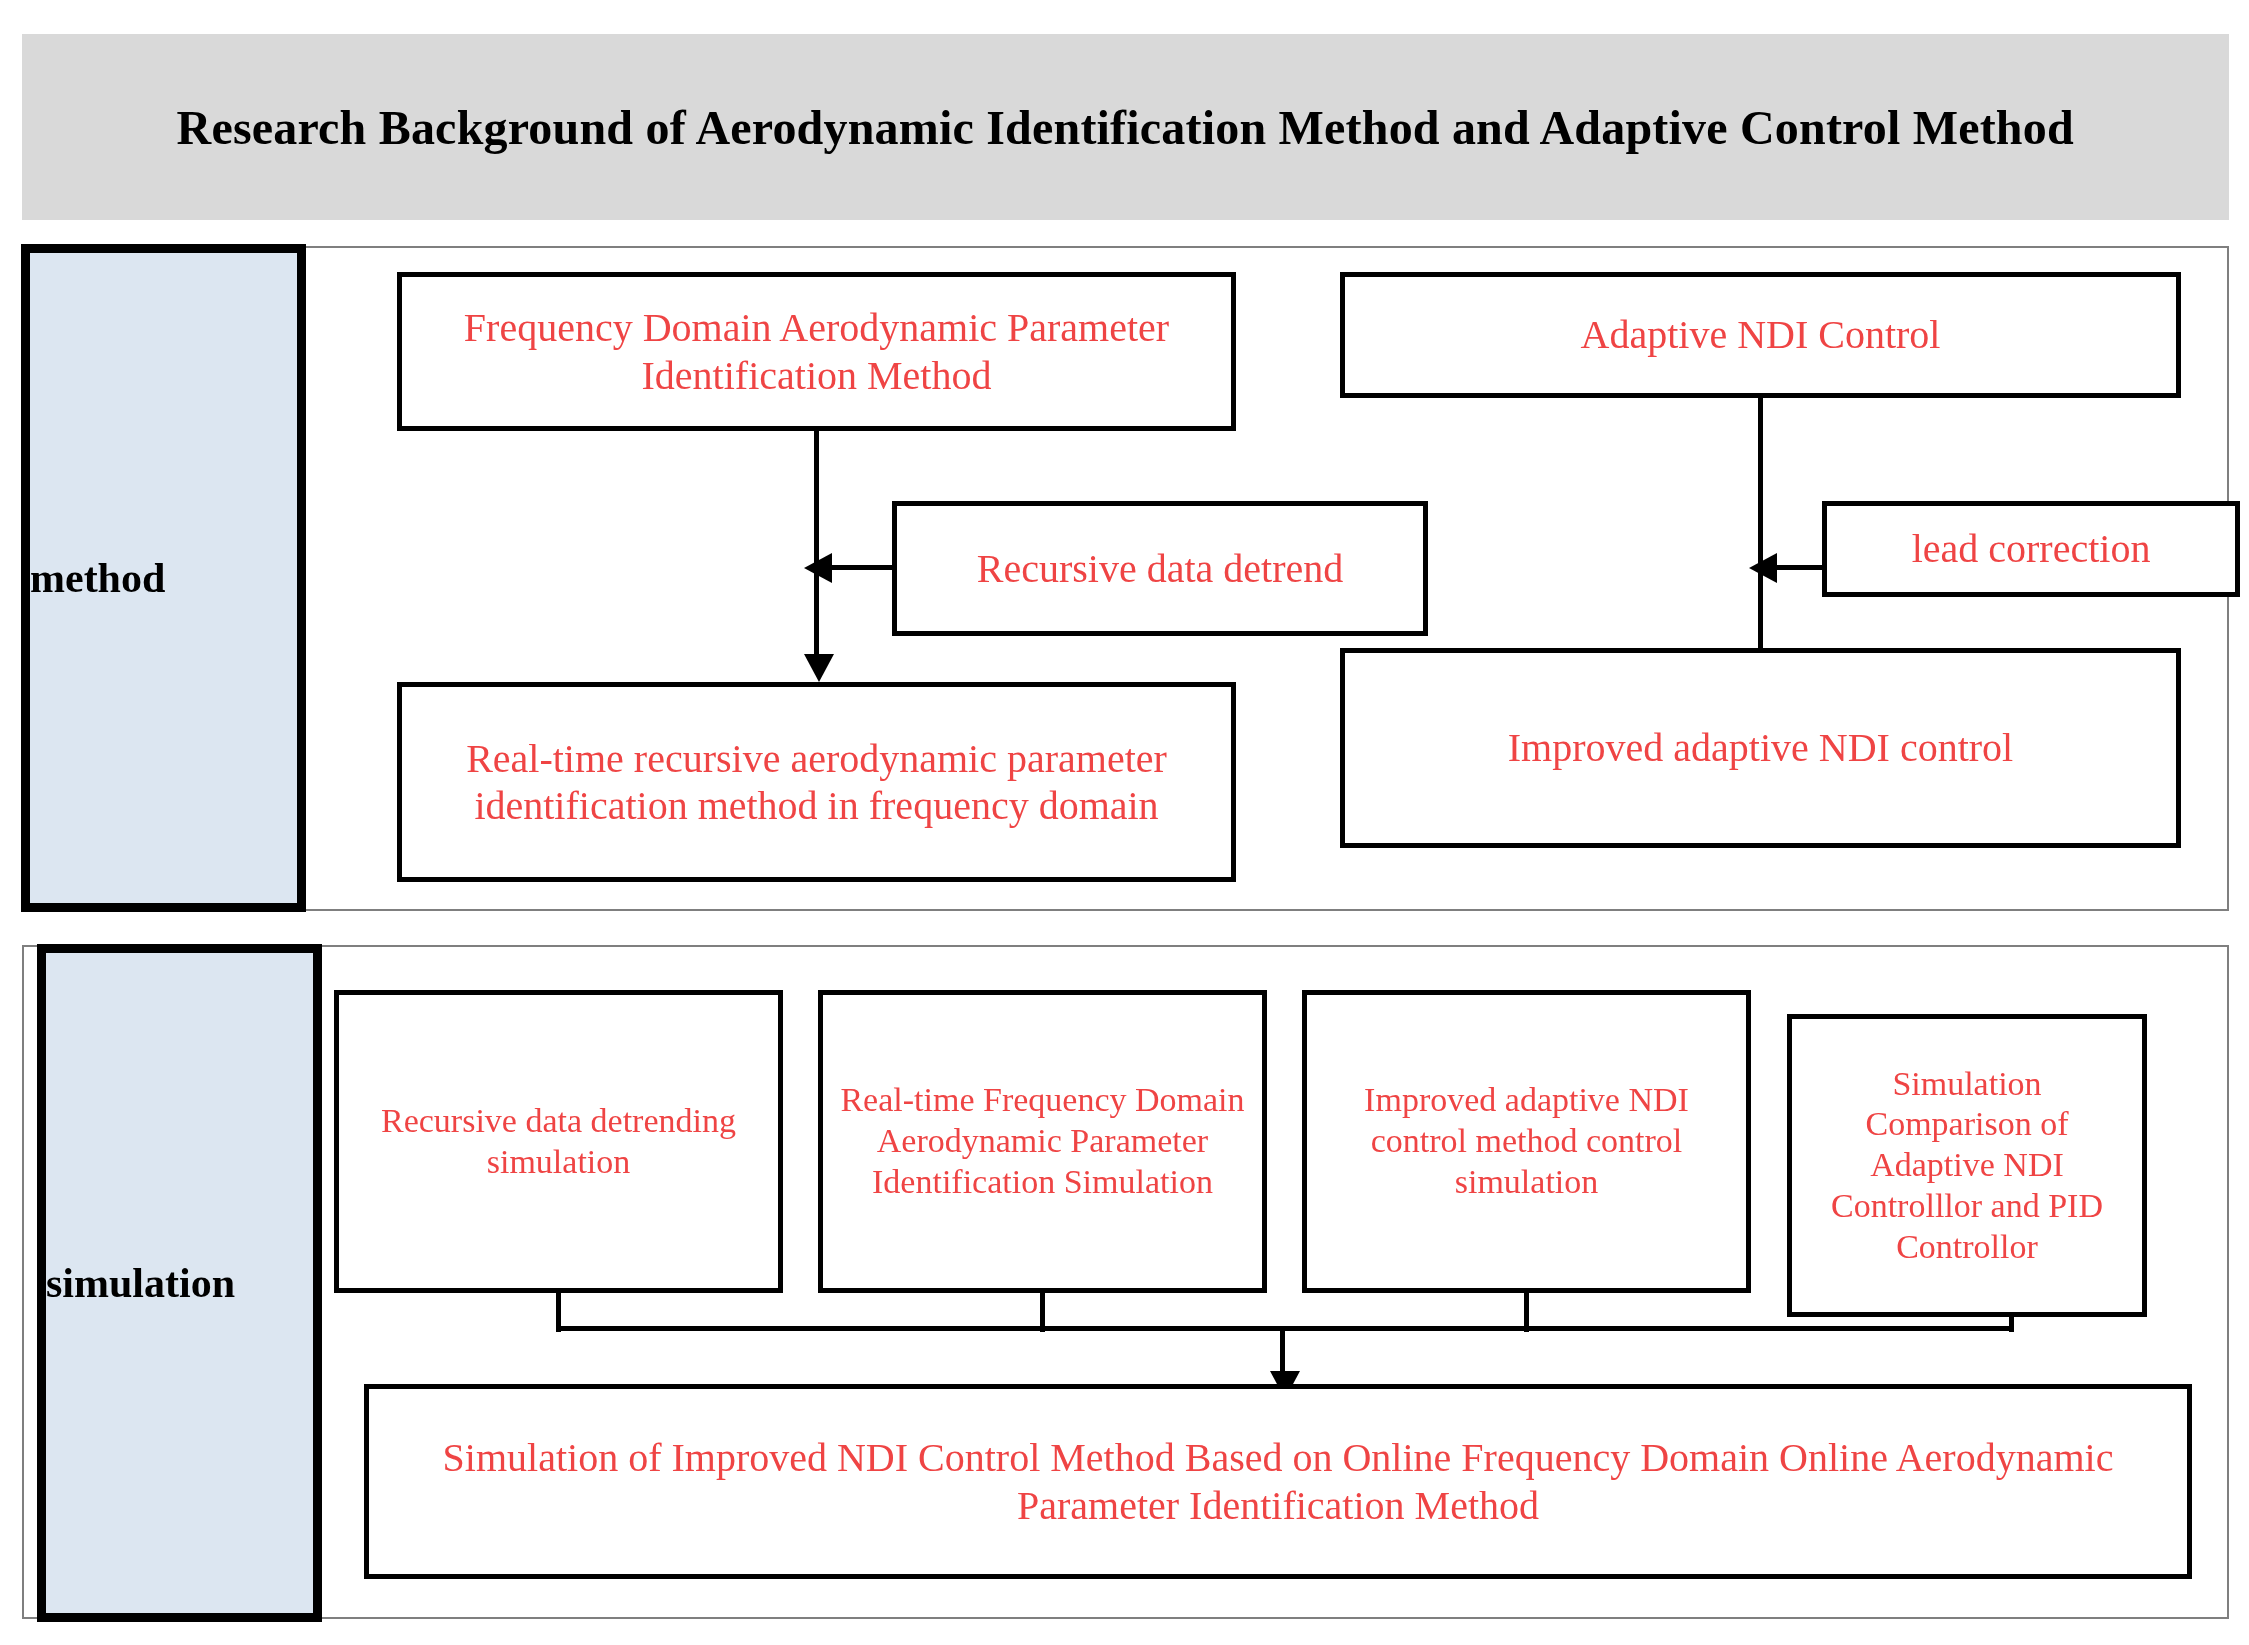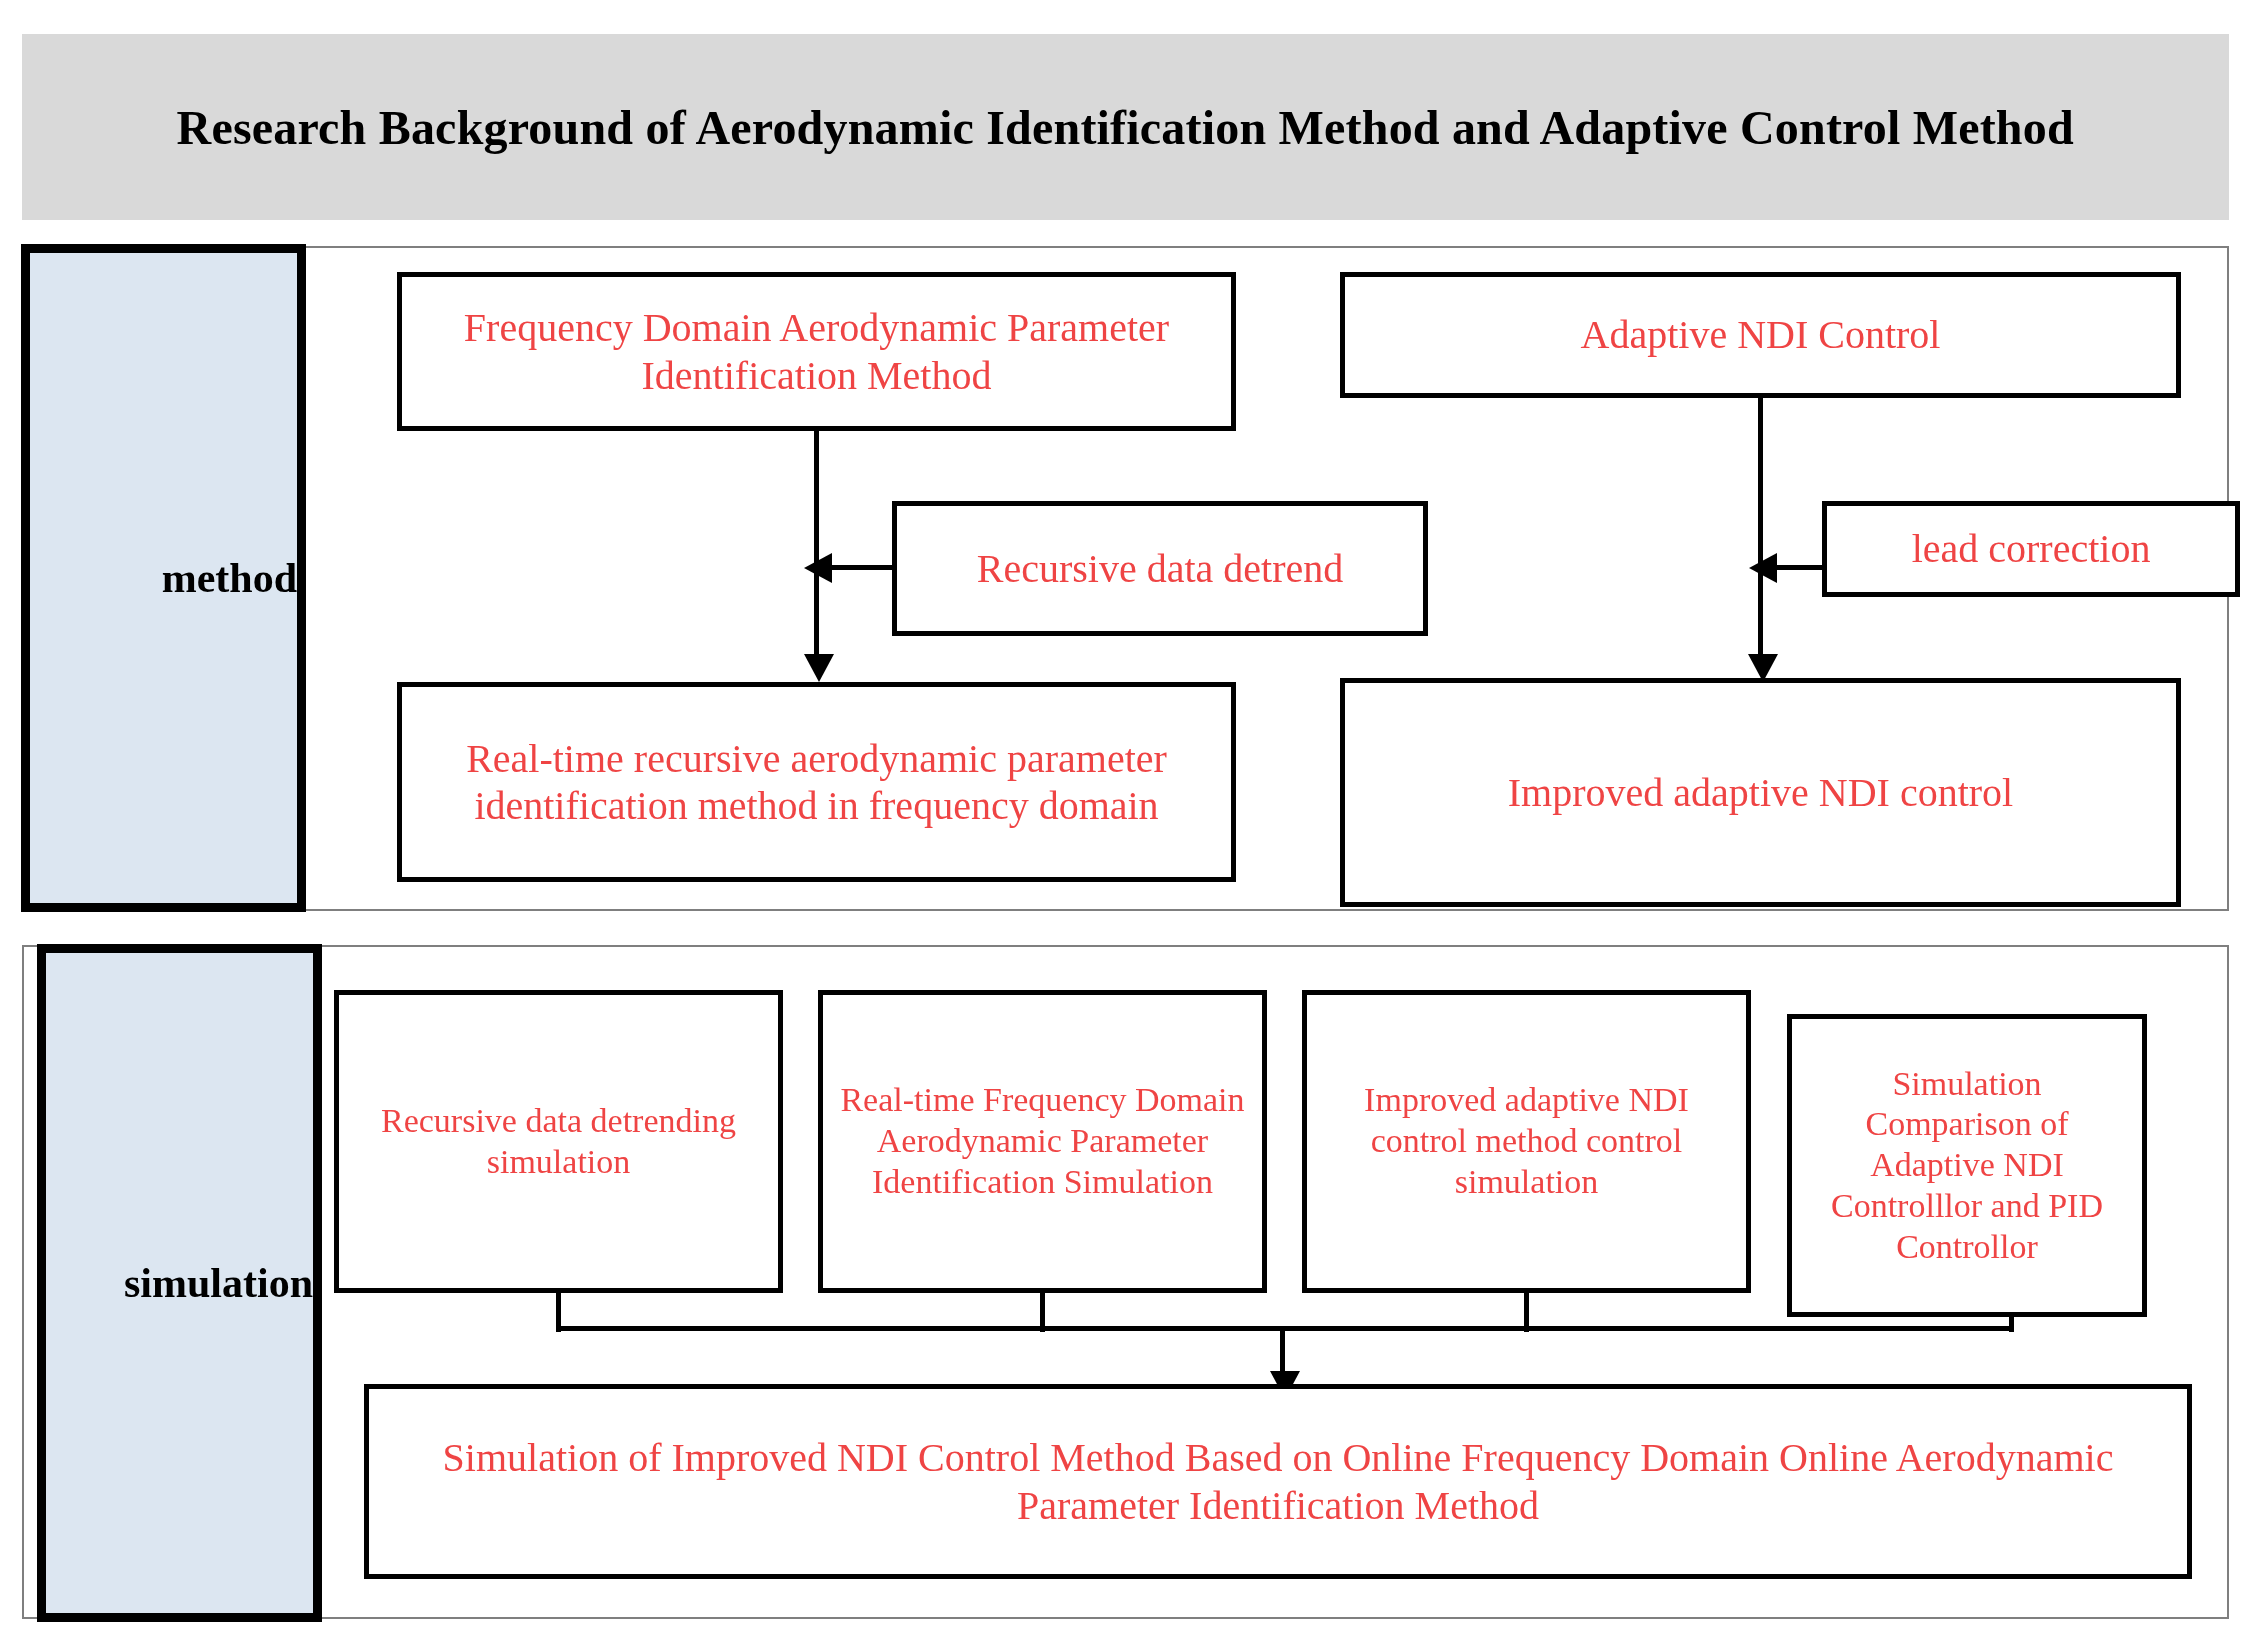--- a/index.html
+++ b/index.html
@@ -60,21 +60,21 @@
   }
 
   
   .side-label {
     position: absolute;
     background: #dce6f1;
     border: 9.3px solid #000000;
     box-sizing: border-box;
     display: flex;
     align-items: center;
-    justify-content: flex-end;
+    justify-content: flex-start;
     z-index: 6;
   }
   .side-label-text {
     font-size: 42px;
     font-weight: bold;
     color: #000000;
   }
   #method-label {
     left: 21px;
     top: 244px;
@@ -110,21 +110,21 @@
     font-size: 34px;
     line-height: 1.20;
   }
 
   
   #box-freq-domain    { left: 397px;  top: 272px;  width: 839px; height: 159px; }
   #box-adaptive-ndi   { left: 1340px; top: 272px;  width: 841px; height: 126px; }
   #box-recursive-dt   { left: 892px; top: 501px;  width: 536px;  height: 135px; }
   #box-lead-corr      { left: 1822px; top: 501px;  width: 418px;  height: 96px; }
   #box-realtime-rec   { left: 397px;  top: 682px;  width: 839px; height: 200px; }
-  #box-improved-ndi   { left: 1340px; top: 678px;  width: 841px; height: 229px; }
+  #box-improved-ndi   { left: 1340px; top: 648px;  width: 841px; height: 200px; }
 
   
   #box-sim-1 { left: 334px;  top: 990px; width: 449px;  height: 303px; }
   #box-sim-2 { left: 818px; top: 990px; width: 449px;  height: 303px; }
   #box-sim-3 { left: 1302px; top: 990px; width: 449px;  height: 303px; }
   #box-sim-4 { left: 1787px; top: 990px; width: 360px;  height: 303px; margin-top: 24px; }
   #box-sim-final {
     left: 364px; top: 1384px; width: 1828px; height: 195px;
   }
 

